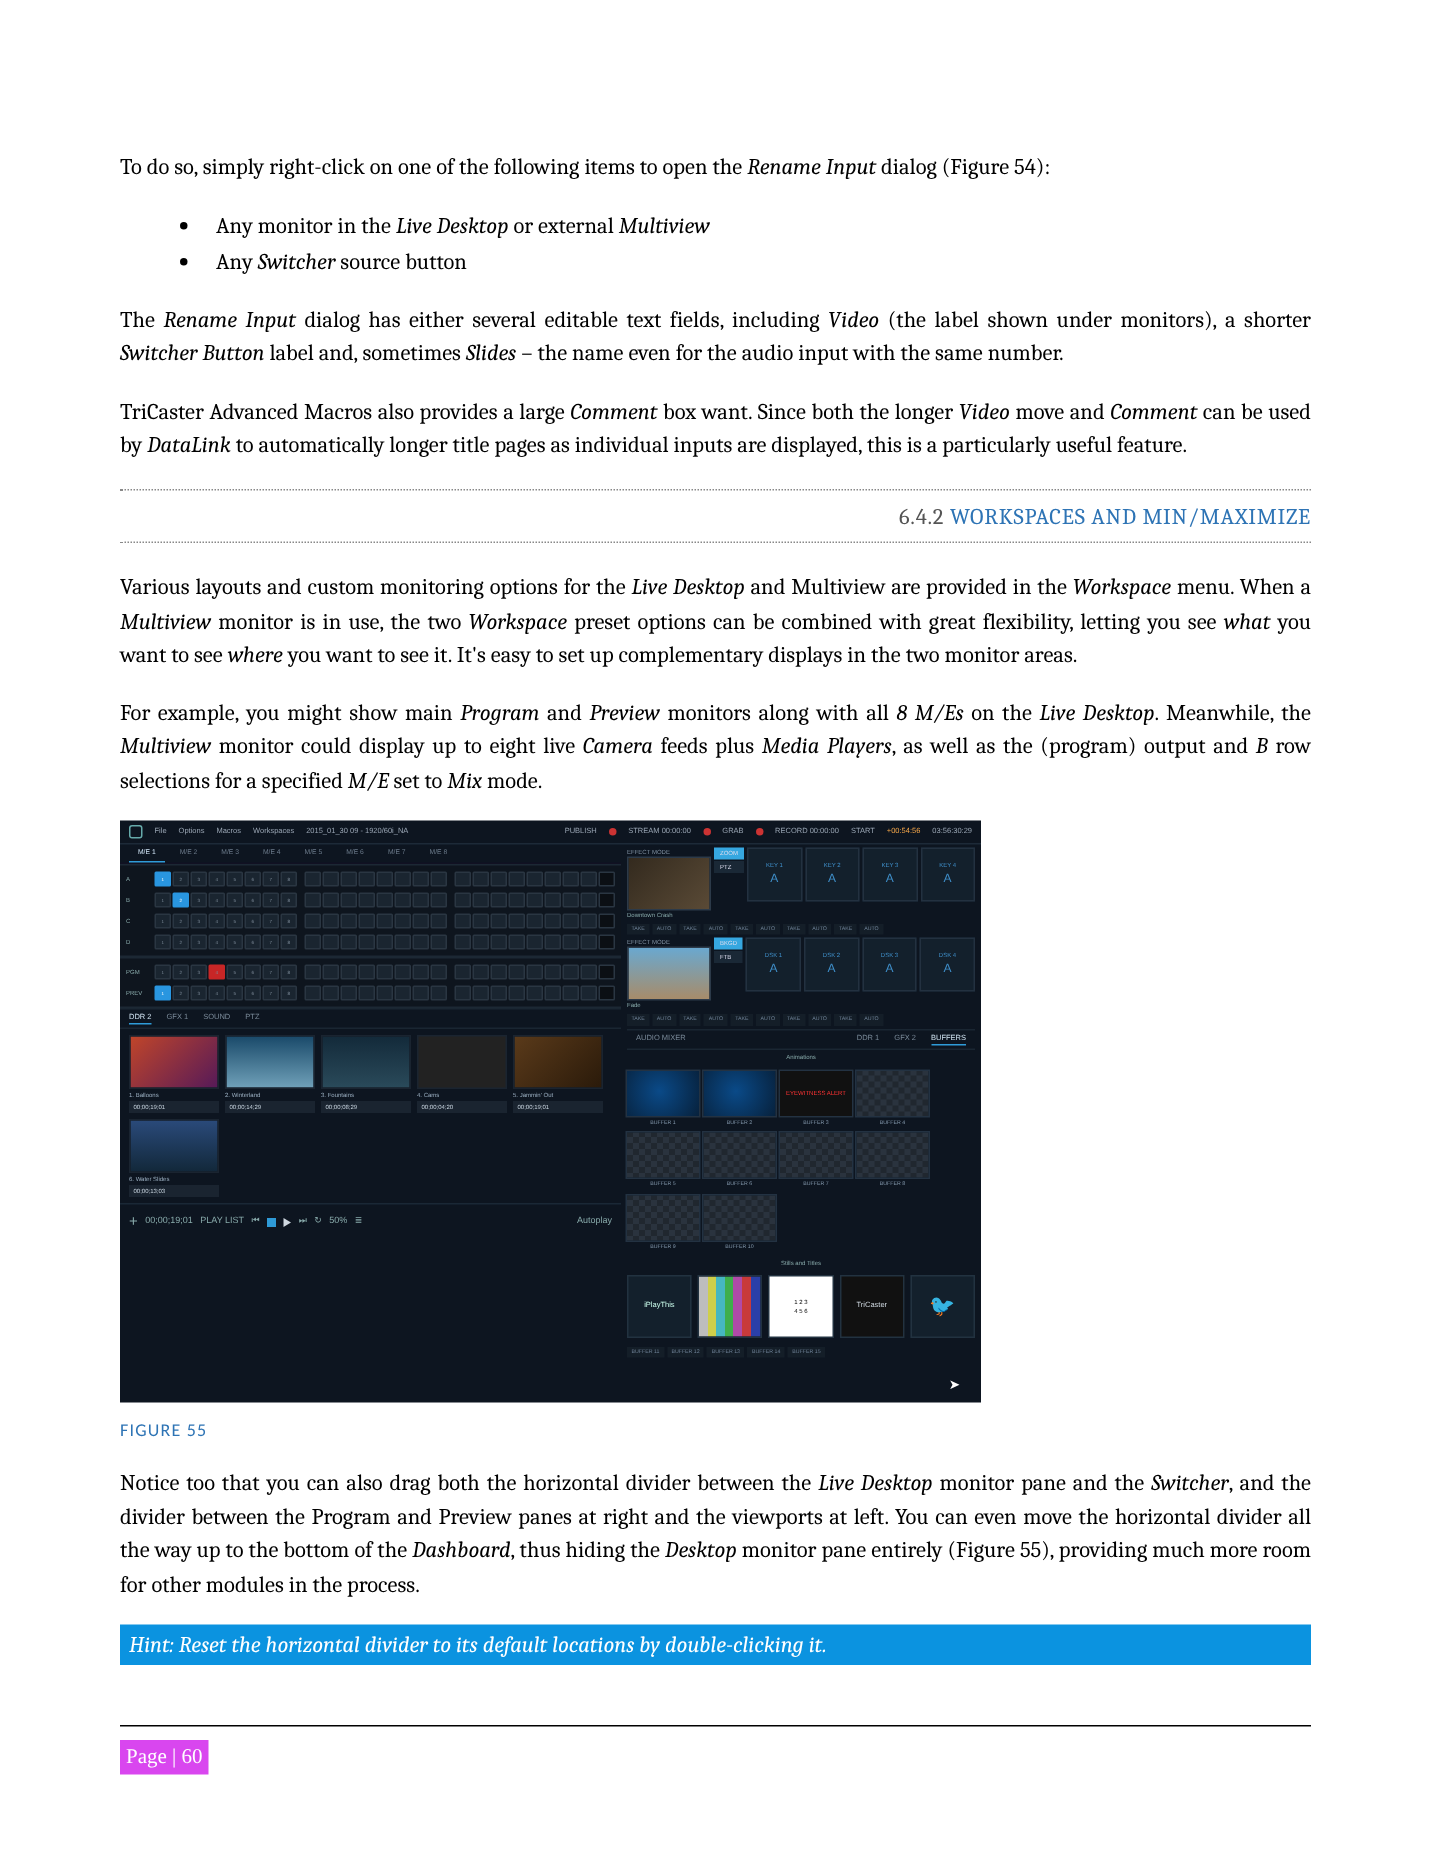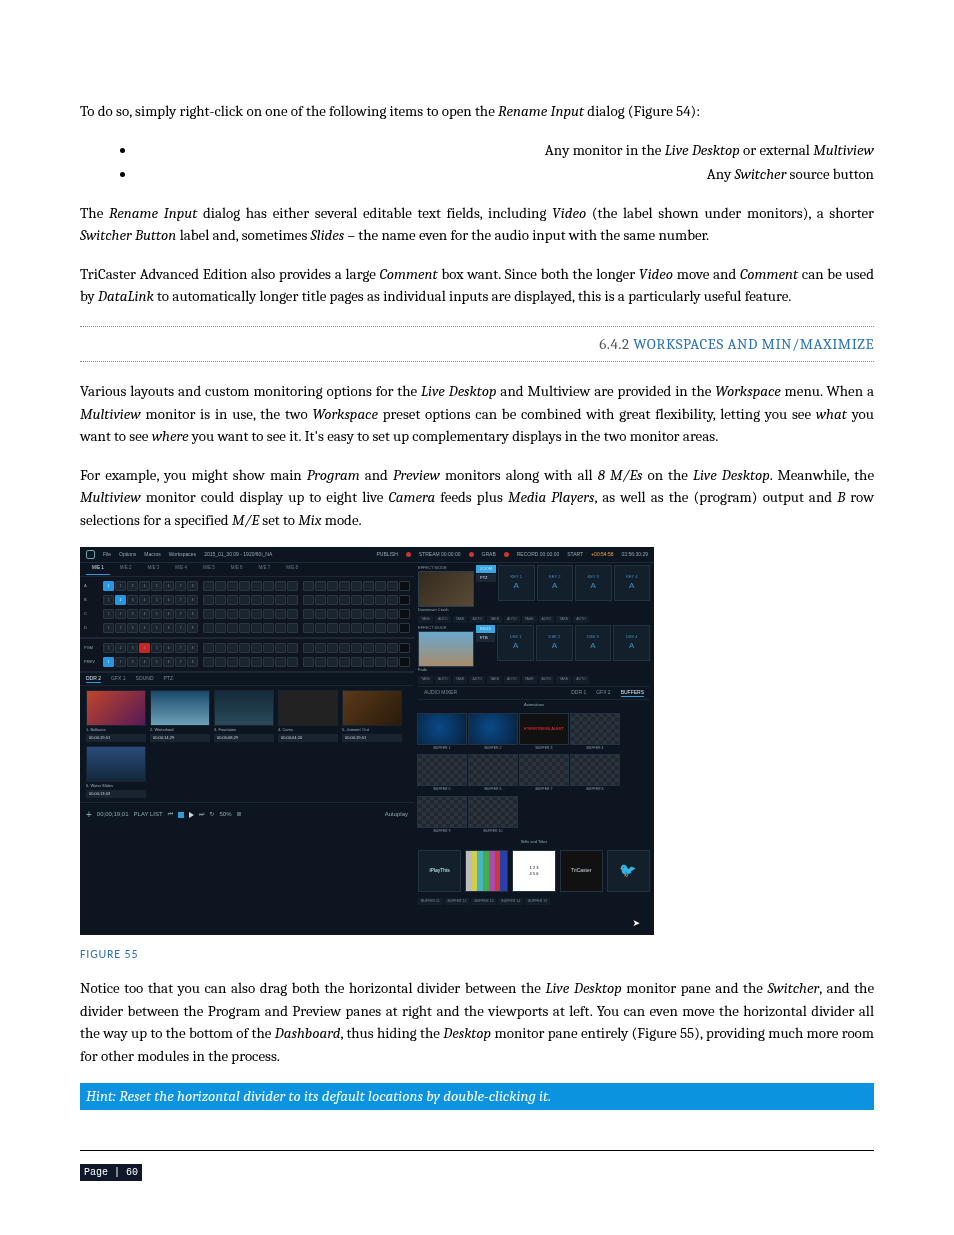--- a/index.html
+++ b/index.html
@@ -13,21 +13,20 @@
     max-width: 954px;
     box-sizing: border-box;
   }
   p {
     margin: 0 0 16px 0;
     text-align: justify;
   }
   ul {
     margin: 4px 0 16px 0;
     padding-left: 56px;
-    text-align: right;
   }
   li {
     margin-bottom: 2px;
     padding-left: 8px;
   }
   em { font-style: italic; }
   .section-heading {
     border-top: 1px dotted #888;
     border-bottom: 1px dotted #888;
     text-align: right;
@@ -136,22 +135,22 @@
   .hint-box {
     background: #0b93e0;
     color: #fff;
     font-style: italic;
     padding: 2px 6px;
     margin: 6px 0 30px 0;
     font-family: Cambria, Georgia, serif;
   }
   .footer-rule { border:0; border-top:1px solid #000; margin:40px 0 8px 0; }
   .page-num {
-    display:inline-block; background:#0f172a; color:#fff; padding:1px 4px;
-    font-family: Liberation Mono, monospace; font-size:10px;
+    display:inline-block; background:#d946ef; color:#fff; padding:1px 4px;
+    font-family: Liberation Serif, serif; font-size:14px;
   }
 </style>
 </head>
 <body>
 
 
 
 <p>
   <span>To do so, simply right-click on one of the following items to open the </span><em>Rename Input</em><span> dialog (Figure 54):</span>
 </p>
@@ -163,21 +162,21 @@
   <li>
     <span>Any </span><em>Switcher</em><span> source button</span>
   </li>
 </ul>
 
 <p>
   <span>The </span><em>Rename Input</em><span> dialog has either several editable text fields, including </span><em>Video</em><span> (the label shown under monitors), a shorter </span><em>Switcher Button</em><span> label and, sometimes </span><em>Slides</em><span> – the name even for the audio input with the same number.</span>
 </p>
 
 <p>
-  <span>TriCaster Advanced Edition also provides a large </span><em>Comment</em><span> box want.  Since both the longer </span><em>Video</em><span> move and </span><em>Comment</em><span> can be used by </span><em>DataLink</em><span> to automatically longer title pages as individual inputs are displayed, this is a particularly useful feature.</span>
+  <span>TriCaster Advanced Macros also provides a large </span><em>Comment</em><span> box want.  Since both the longer </span><em>Video</em><span> move and </span><em>Comment</em><span> can be used by </span><em>DataLink</em><span> to automatically longer title pages as individual inputs are displayed, this is a particularly useful feature.</span>
 </p>
 
 <div class="section-heading">
   <span class="num">6.4.2</span>
   <span class="title">WORKSPACES AND MIN/MAXIMIZE</span>
 </div>
 
 <p>
   <span>Various layouts and custom monitoring options for the </span><em>Live Desktop</em><span> and Multiview are provided in the </span><em>Workspace</em><span> menu.  When a </span><em>Multiview</em><span> monitor is in use, the two </span><em>Workspace</em><span> preset options can be combined with great flexibility, letting you see </span><em>what</em><span> you want to see </span><em>where</em><span> you want to see it.  It's easy to set up complementary displays in the two monitor areas.</span>
 </p>

